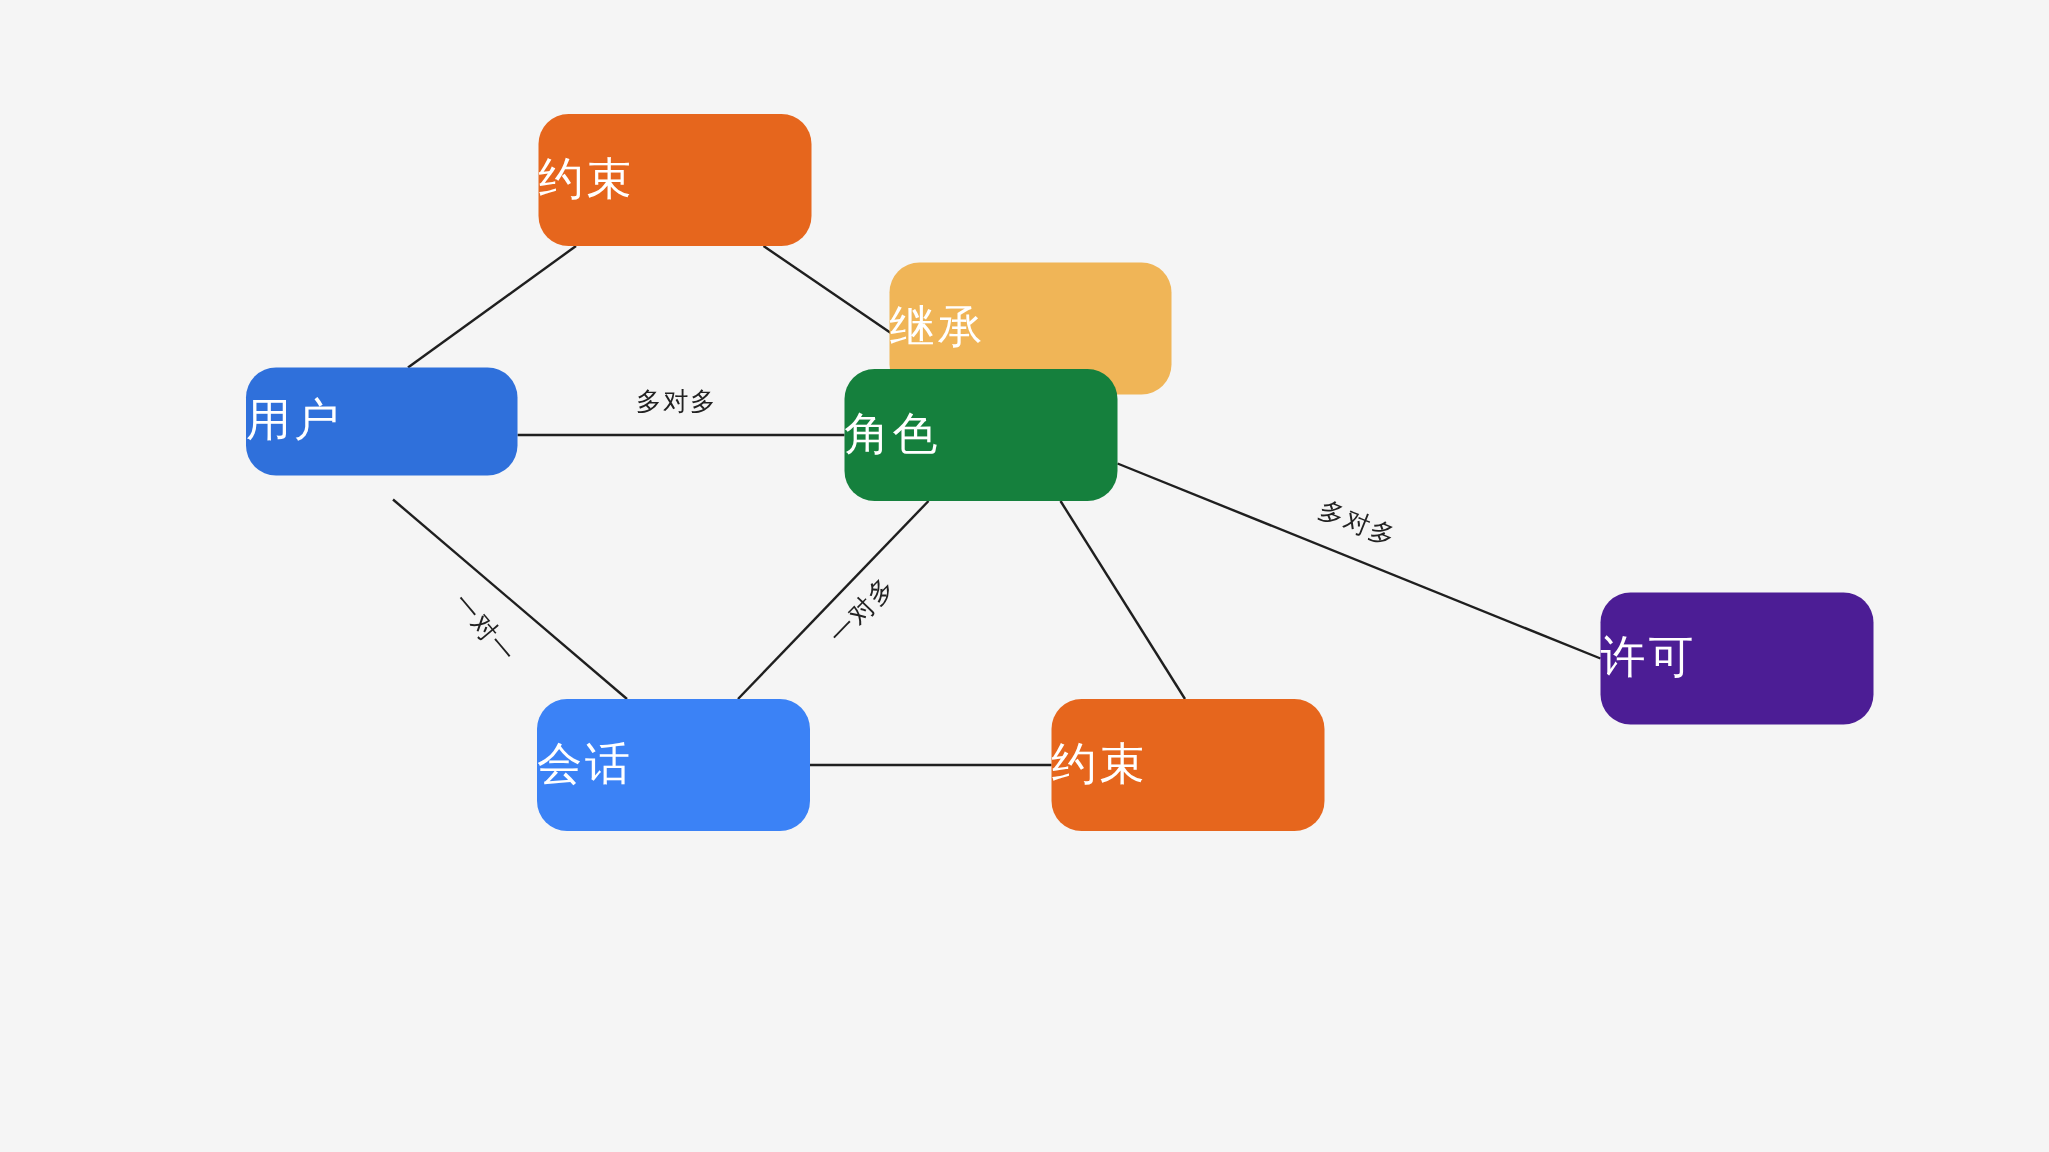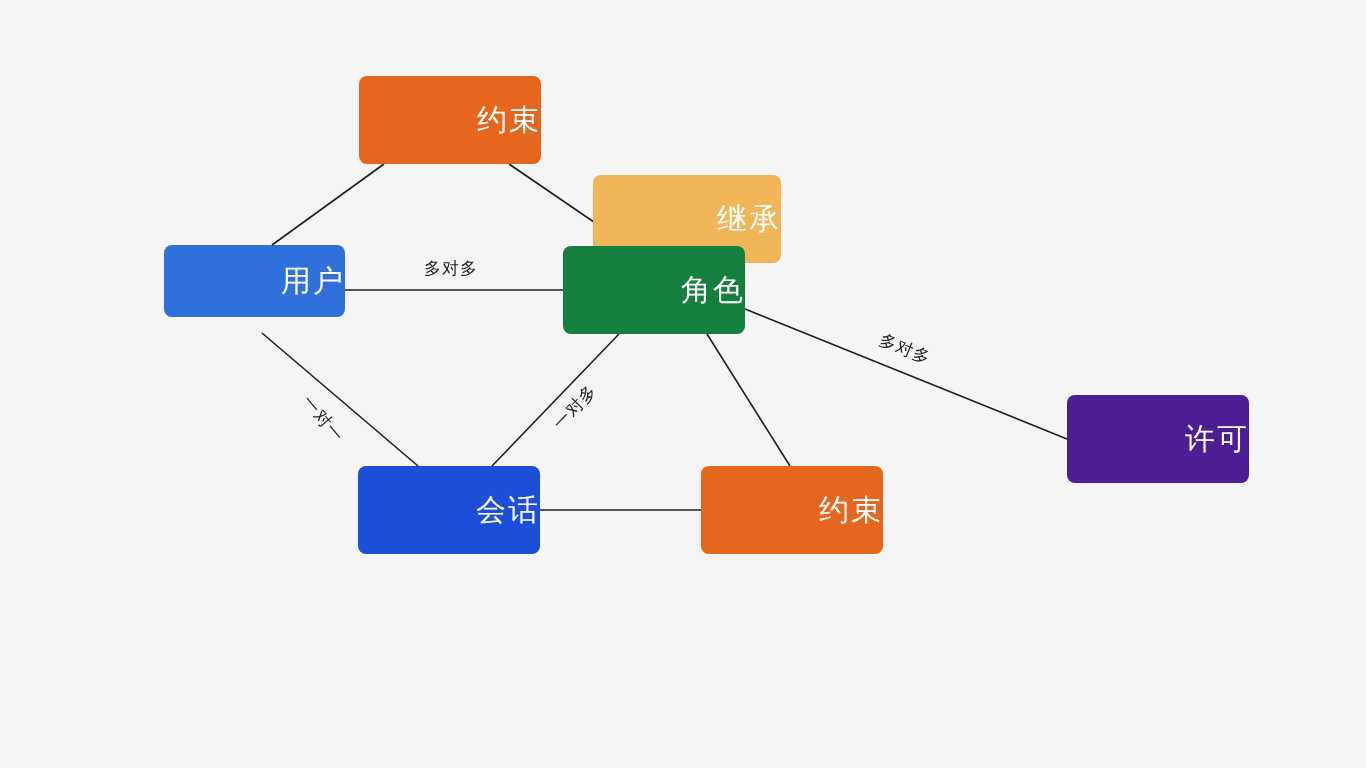--- a/index.html
+++ b/index.html
@@ -24,24 +24,24 @@
     position: absolute;
     left: 0;
     top: 0;
     width: 1366px;
     height: 768px;
     pointer-events: none;
   }
   .node {
     position: absolute;
     box-sizing: border-box;
-    border-radius: 8px;
+    border-radius: 20px;
     display: flex;
     align-items: center;
-    justify-content: flex-end;
+    justify-content: flex-start;
     color: #ffffff;
     font-size: 30px;
     font-weight: 400;
     letter-spacing: 2px;
     line-height: 1;
     user-select: none;
   }
   .node-label {
     display: block;
     white-space: nowrap;
@@ -82,21 +82,21 @@
       </div>
       <div class="node" style="left: 164px; top: 245px; width: 181px; height: 72px; background: rgb(47, 112, 219); z-index: 2;">
         <span class="node-label">用户</span>
       </div>
       <div class="node" style="left: 563px; top: 246px; width: 182px; height: 88px; background: #15803d; z-index: 3;">
         <span class="node-label">角色</span>
       </div>
       <div class="node" style="left: 1067px; top: 395px; width: 182px; height: 88px; background: #4c1d95; z-index: 2;">
         <span class="node-label">许可</span>
       </div>
-      <div class="node" style="left: 358px; top: 466px; width: 182px; height: 88px; background: #1d4ed8; z-index: 2;">
+      <div class="node" style="left: 358px; top: 466px; width: 182px; height: 88px; background: #3b82f6; z-index: 2;">
         <span class="node-label">会话</span>
       </div>
       <div class="node" style="left: 701px; top: 466px; width: 182px; height: 88px; background: rgb(230, 102, 29); z-index: 2;">
         <span class="node-label">约束</span>
       </div>
     </div>
 
   <div id="edge-label-layer">
       <div class="edge-label" style="left: 451px; top: 268px; transform: translate(-50%, -50%) rotate(0deg); z-index: 5;">多对多</div>
       <div class="edge-label" style="left: 323px; top: 419px; transform: translate(-50%, -50%) rotate(50deg); z-index: 5;">一对一</div>

